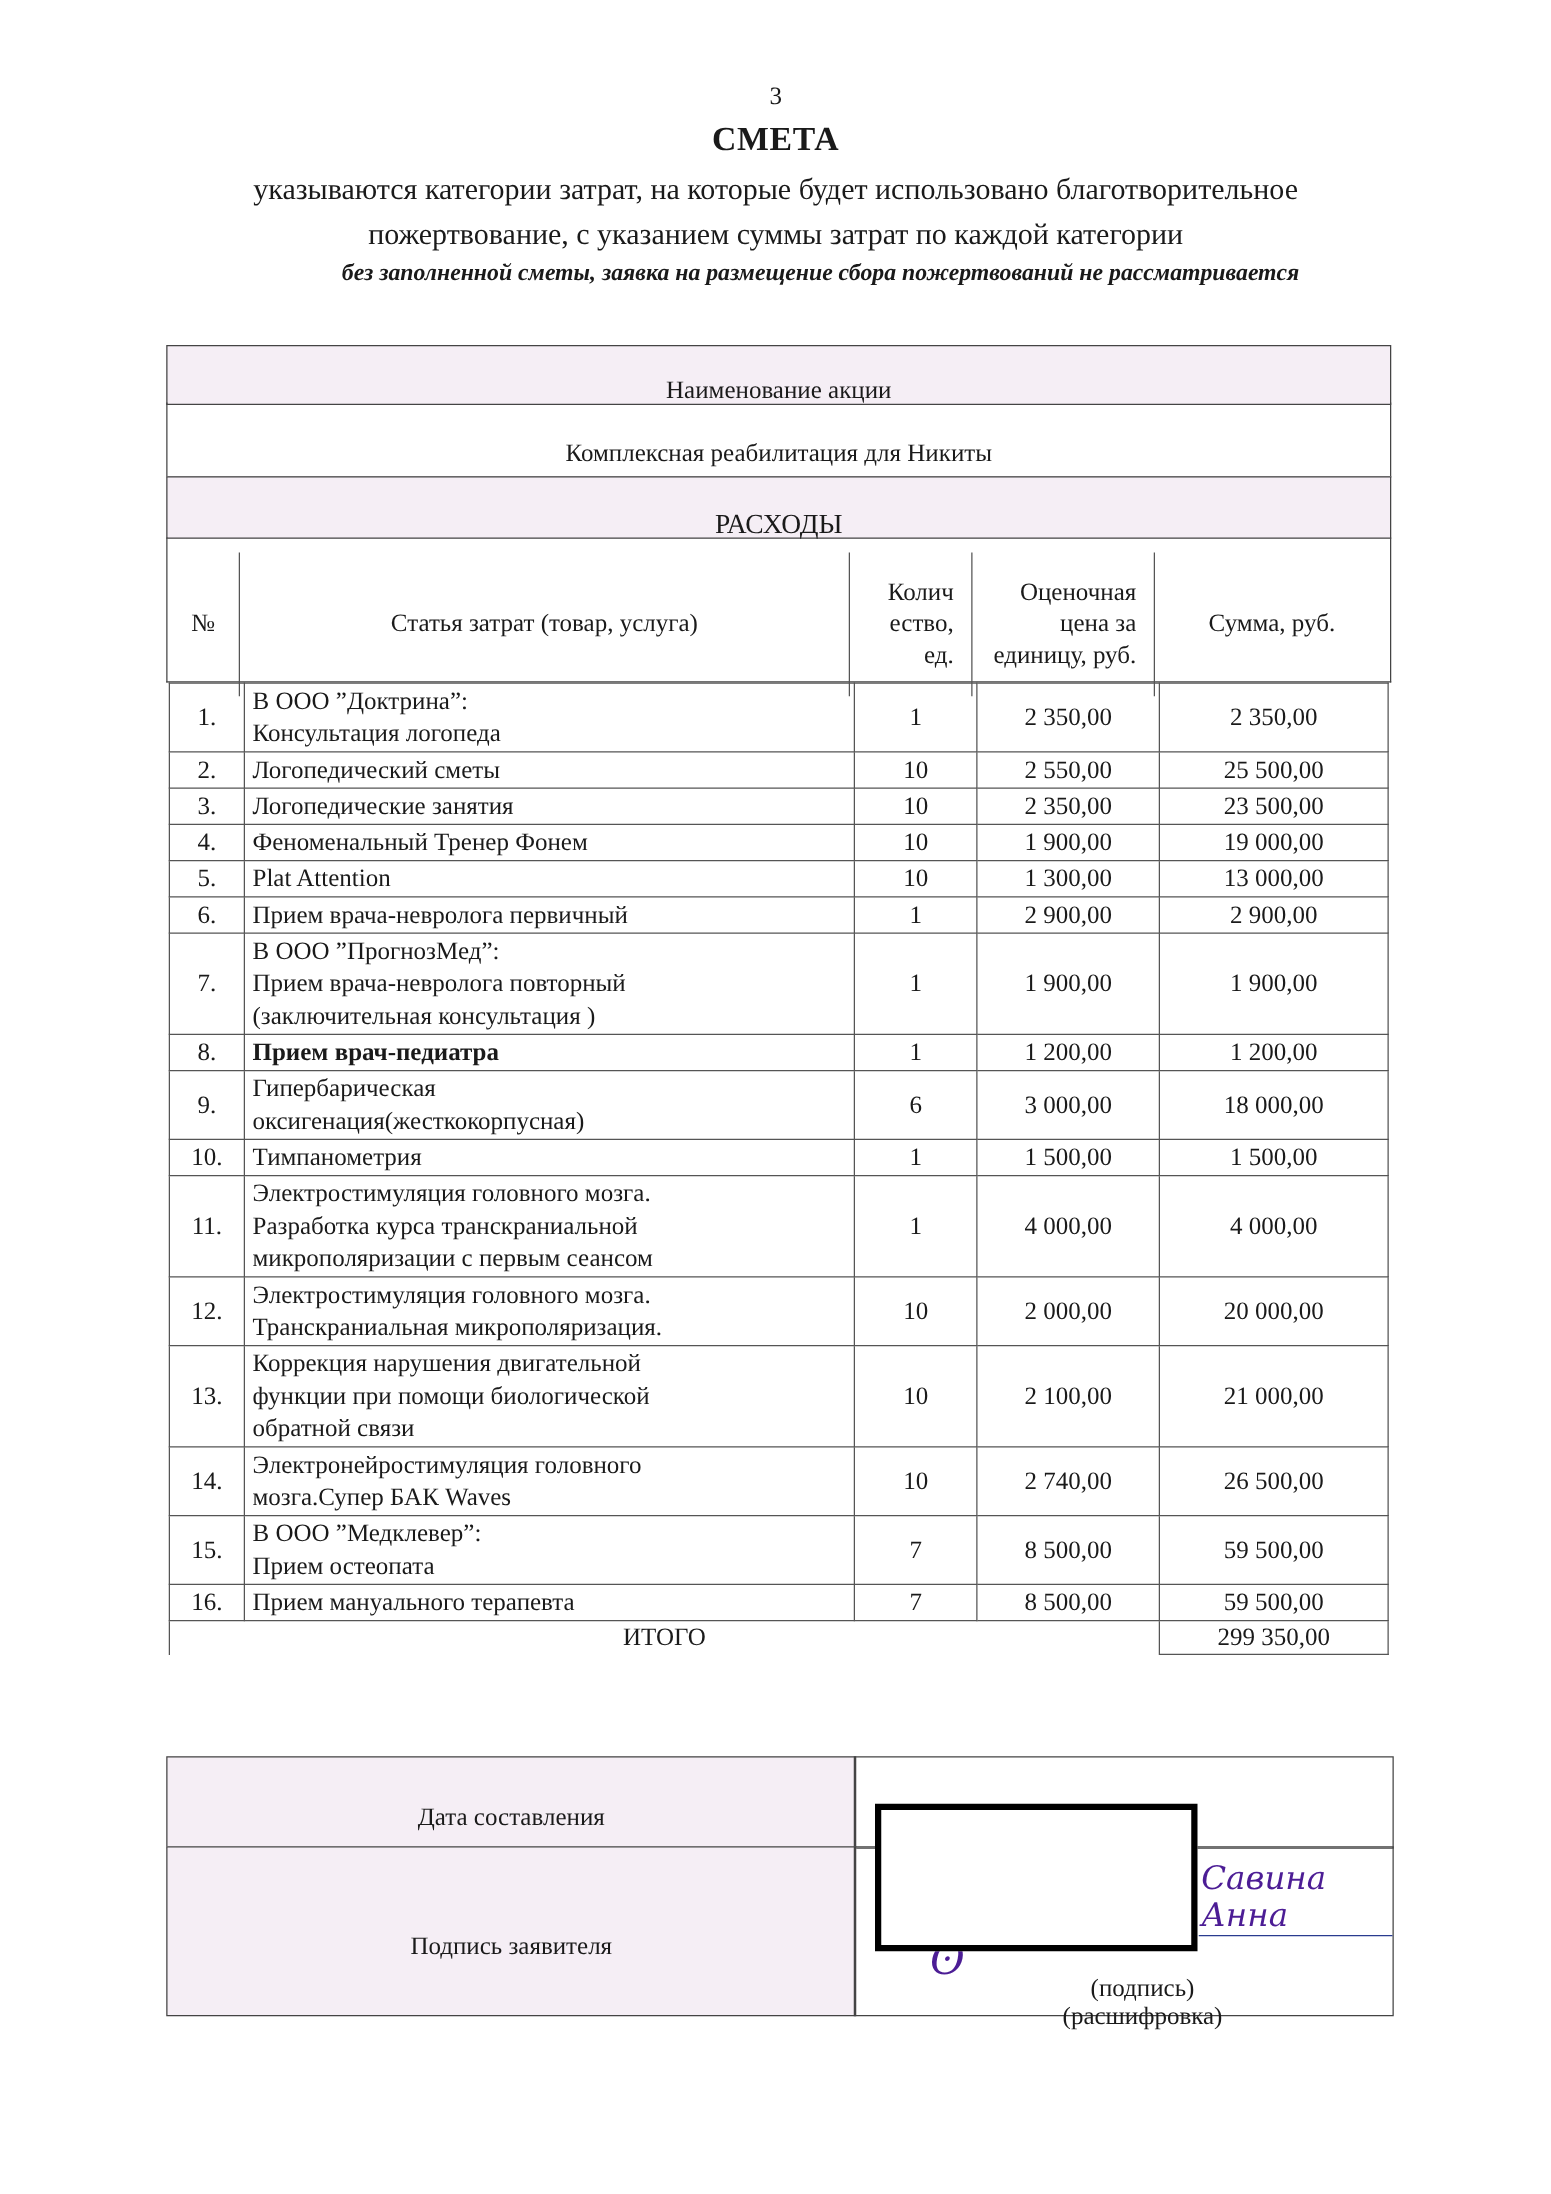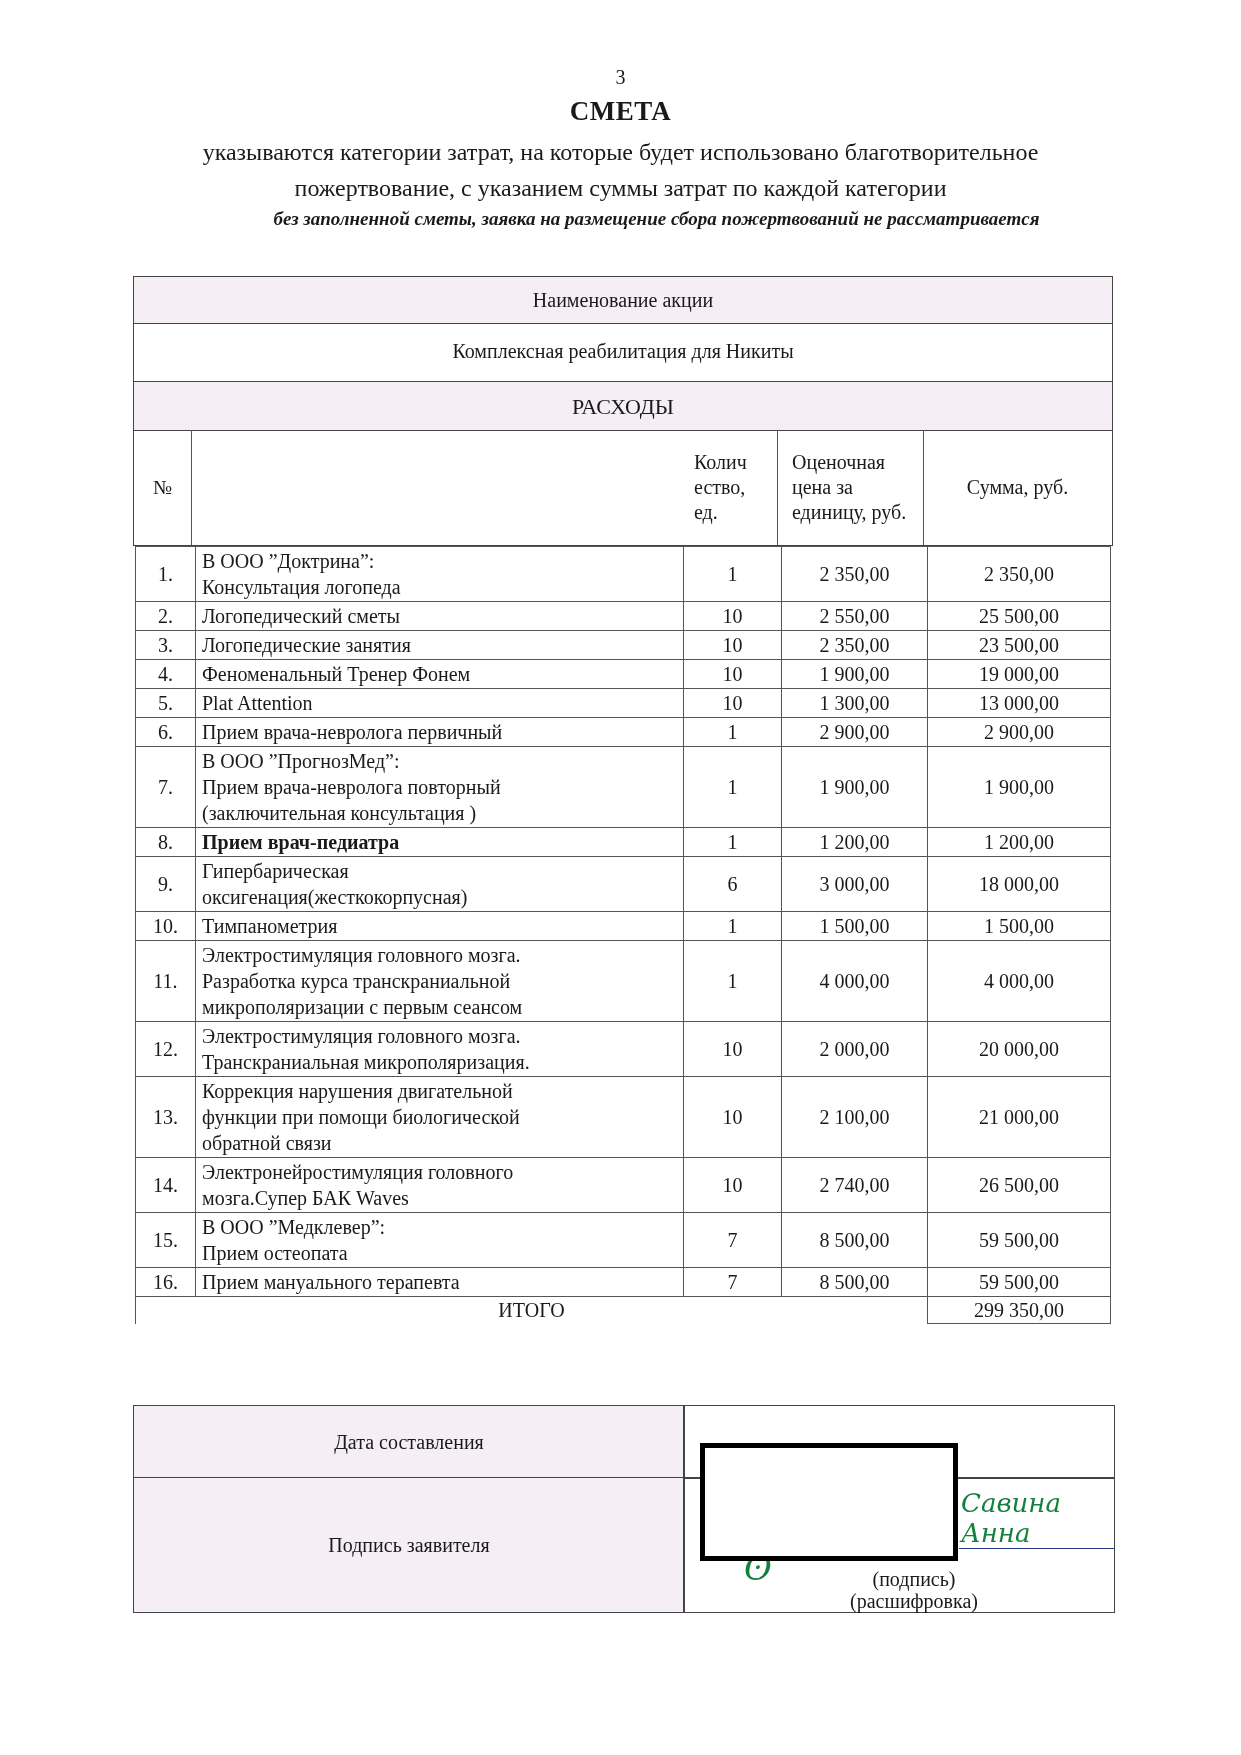--- a/index.html
+++ b/index.html
@@ -5,29 +5,29 @@
   html, body { margin: 0; padding: 0; background: #ffffff; }
   body { width: 1241px; height: 1755px; position: relative; overflow: hidden;
          font-family: "Liberation Serif", "DejaVu Serif", serif; color: #1a1a1a; }
   .page-num { position: absolute; top: 66px; left: 0; width: 1241px; text-align: center; font-size: 20px; }
   .title { position: absolute; top: 96px; left: 0; width: 1241px; text-align: center; font-size: 27px; font-weight: bold; letter-spacing: 0.5px; }
   .subtitle { position: absolute; top: 134px; left: 0; width: 1241px; text-align: center; font-size: 24px; line-height: 36px; }
   .note { position: absolute; top: 208px; left: 0; width: 1241px; text-align: center; font-size: 19px; font-style: italic; font-weight: bold; margin-left: 36px; }
 
   .tint { background: #f5eef5; }
   .box { position: absolute; border: 1.5px solid #444; box-sizing: border-box; }
-  .cell { position: absolute; box-sizing: border-box; display: flex; align-items: center; justify-content: center; text-align: left; font-size: 20px; line-height: 25px; }
+  .cell { position: absolute; box-sizing: border-box; display: flex; align-items: center; justify-content: center; text-align: right; font-size: 20px; line-height: 25px; margin-top: 12px; }
 
   table.smeta { position: absolute; left: 135px; top: 546px; width: 975px; border-collapse: collapse; table-layout: fixed; }
   table.smeta td { border: 1.5px solid #555; font-size: 20px; line-height: 26px; padding: 1px 6px; vertical-align: middle; }
   table.smeta td.num { text-align: center; padding: 1px 2px; }
   table.smeta td.name { text-align: left; }
   table.smeta td.qty, table.smeta td.price, table.smeta td.sum { text-align: center; }
   table.smeta td.total-label { text-align: center; border-left: 1.5px solid #555; }
-  .sig-handwritten { position: absolute; font-family: "DejaVu Serif", serif; font-style: italic; color: #15803d; font-size: 26px; }
+  .sig-handwritten { position: absolute; font-family: "DejaVu Serif", serif; font-style: italic; color: #4c1d95; font-size: 26px; }
   .redact { position: absolute; left: 700px; top: 1443px; width: 258px; height: 118px; border: 5px solid #000; background: #fff; box-sizing: border-box; }
 </style>
 </head>
 <body>
 
 <div class="page-num">3</div>
 <div class="title">СМЕТА</div>
 <div class="subtitle">
   <div>указываются категории затрат, на которые будет использовано благотворительное</div>
   <div>пожертвование, с указанием суммы затрат по каждой категории</div>
@@ -39,20 +39,21 @@
 </div>
 <div class="box" style="left:133px; top:322px; width:980px; height:60px; border-top:none;">
   <div class="cell" style="left:0; top:0; width:100%; height:100%;">Комплексная реабилитация для Никиты</div>
 </div>
 <div class="box tint" style="left:133px; top:381px; width:980px; height:50px;">
   <div class="cell" style="left:0; top:0; width:100%; height:100%; font-size:22px;">РАСХОДЫ</div>
 </div>
 
 <div class="box" style="left:133px; top:430px; width:980px; height:116px; border-top:none;">
   <div class="cell" style="left:0; top:0; width:58px; height:100%; border-right:1.5px solid #555;">№</div>
+  <div class="cell" style="left:58px; top:0; width:488px; height:100%; border-right:1.5px solid #555;">Статья затрат (товар, услуга)</div>
   <div class="cell" style="left:546px; top:0; width:98px; height:100%; border-right:1.5px solid #555; padding:0 14px;">Колич ество, ед.</div>
   <div class="cell" style="left:644px; top:0; width:146px; height:100%; border-right:1.5px solid #555; padding:0 14px;">Оценочная цена за единицу, руб.</div>
   <div class="cell" style="left:790px; top:0; width:187px; height:100%;">Сумма, руб.</div>
 </div>
 
 <table class="smeta">
   <colgroup>
     <col style="width:60px">
       <col style="width:488px">
       <col style="width:98px">

